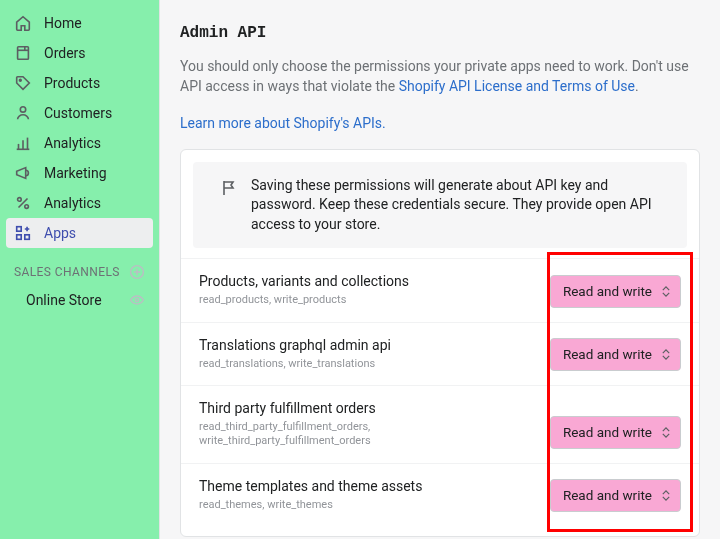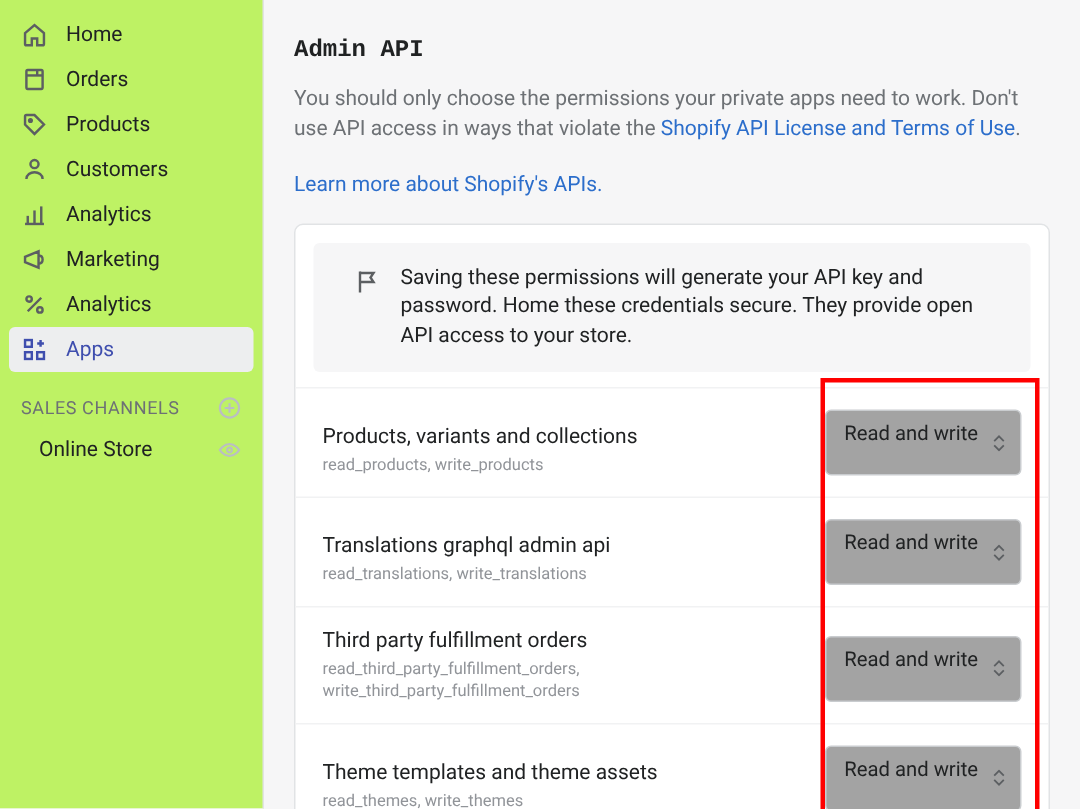--- a/index.html
+++ b/index.html
@@ -7,22 +7,22 @@
     font-family: -apple-system, BlinkMacSystemFont, "Segoe UI", Roboto, sans-serif;
     background: #f6f6f7;
     color: #202223;
     font-size: 14px;
     width: 720px;
     height: 539px;
     overflow: hidden;
     display: flex;
   }
   .sidebar {
-    width: 176px;
-    background: #bef264;
+    width: 160px;
+    background: #86efac;
     padding: 8px 0;
     border-right: 1px solid #e1e3e5;
     flex-shrink: 0;
   }
   .nav-item {
     display: flex;
     align-items: center;
     padding: 6px 14px;
     color: #202223;
     cursor: pointer;
@@ -126,23 +126,23 @@
     padding: 14px 18px;
     border-top: 1px solid #f1f2f3;
   }
   .perm-row:first-child { border-top:none; }
   .perm-left { flex:1; padding-right:10px;}
   .perm-title { font-size:14px; color:#202223; margin-bottom:4px;}
   .perm-sub { font-size:11px; color:#919499; line-height:1.3;}
   .select {
     border: 1px solid #c9cccf;
     border-radius: 4px;
-    padding: 7px 28px 19px 12px;
+    padding: 7px 28px 8px 12px;
     font-size: 13.5px;
-    background:#a3a3a3;
+    background:#f9a8d4;
     color:#202223;
     position:relative;
     min-width: 120px;
     cursor:pointer;
     display:flex;
     align-items:center;
   }
   .select .caret {
     position:absolute;
     right:8px;
@@ -271,21 +271,21 @@
   <span class="learn-more">Learn more about Shopify's APIs.</span>
 
   <div class="card">
     <div class="banner">
       <span class="bicon">
           <svg viewBox="0 0 20 20" fill="none" stroke="currentColor" stroke-width="1.6">
             <path d="M5 3v14"></path>
             <path d="M5 4h9l-2 3 2 3H5"></path>
           </svg>
         </span>
-      <span>Saving these permissions will generate your API key and password. Home these credentials secure. They provide open API access to your store.</span>
+      <span>Saving these permissions will generate about API key and password. Keep these credentials secure. They provide open API access to your store.</span>
     </div>
 
     <div class="perm-list">
       <div class="highlight-box"></div>
 
       <div class="perm-row">
         <div class="perm-left">
           <div class="perm-title">Products, variants and collections</div>
           <div class="perm-sub">read_products, write_products</div>
         </div>

